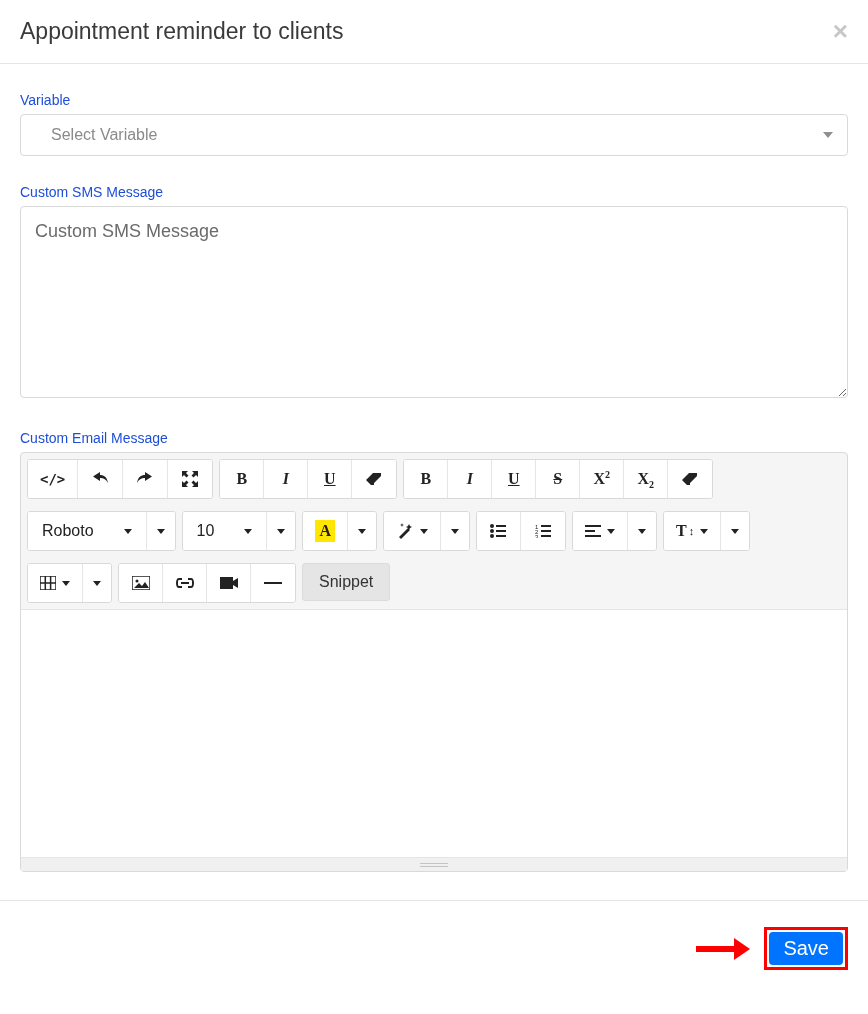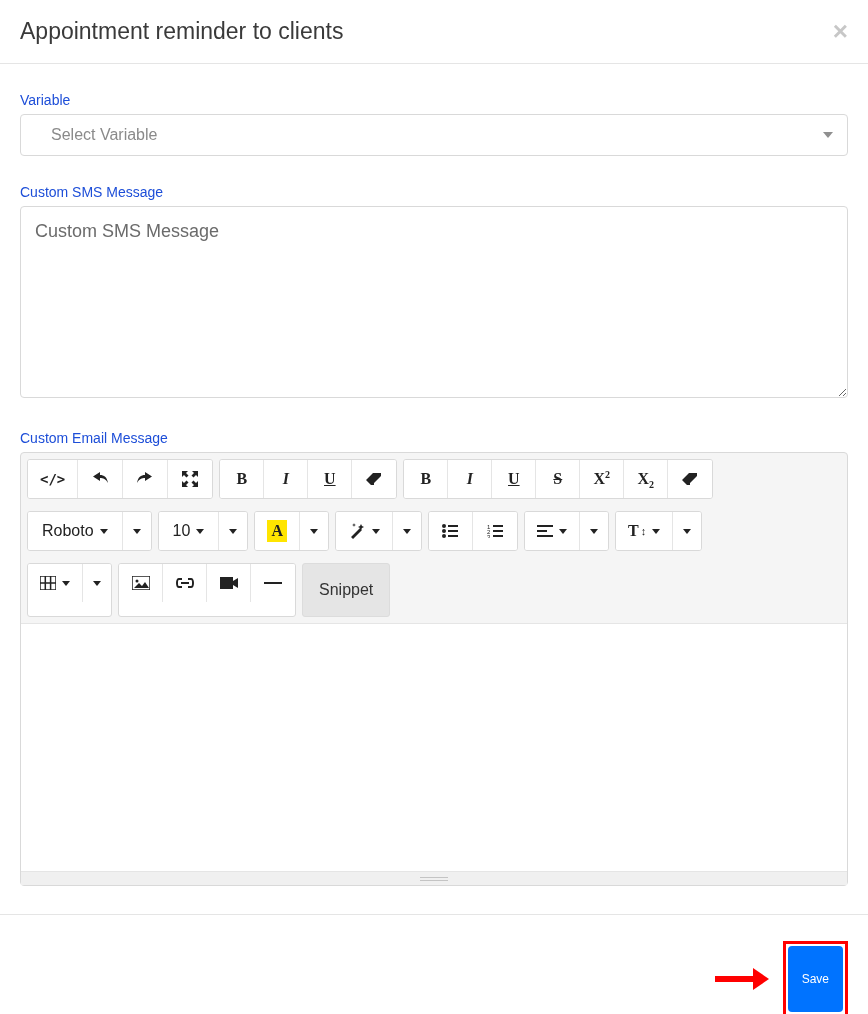--- a/index.html
+++ b/index.html
@@ -14,33 +14,33 @@
   .select .caret { position:absolute; right:14px; top:50%; transform:translateY(-50%); width:0; height:0; border-left:5px solid transparent; border-right:5px solid transparent; border-top:6px solid #8f8f8f; }
   .section { margin-bottom:28px; }
   textarea.sms { width:100%; height:192px; border:1px solid #d9d9d9; border-radius:4px; padding:14px 14px; font-size:18px; color:#5b5b5b; font-family:inherit; resize:both; }
   textarea.sms::placeholder { color:#6b6b6b; }
   .editor-wrap { border:1px solid #d9d9d9; border-radius:4px; background:#f5f5f5; }
   .toolbar { padding:6px 6px 0 6px; display:flex; flex-wrap:wrap; gap:6px; }
   .tb-group { display:inline-flex; background:#fff; border:1px solid #d9d9d9; border-radius:3px; overflow:hidden; margin-bottom:6px; }
   .tb-btn { height:38px; min-width:44px; padding:0 12px; display:inline-flex; align-items:center; justify-content:center; background:#fff; border:none; border-right:1px solid #e5e5e5; cursor:pointer; font-size:16px; color:#222; position:relative; }
   .tb-btn:last-child { border-right:none; }
   .tb-btn.mini { min-width:28px; padding:0 8px; }
-  .tb-btn.wide { padding:0 14px; min-width:64px; }
+  .tb-btn.wide { padding:0 14px; min-width:64px;gap:24px; }
   .tb-btn .caret { margin-left:6px; width:0; height:0; border-left:4px solid transparent; border-right:4px solid transparent; border-top:5px solid #222; display:inline-block; }
   .tb-btn .caret.split { margin-left:0; }
   .tb-serif { font-family: "Times New Roman", serif; }
   .tb-bold { font-weight:bold; }
   .highlight-a { background:#ffe500; padding:2px 4px; font-family:"Times New Roman",serif; font-weight:bold; }
-  .snippet-btn { height:54px; padding:0 16px; background:#e5e5e5; border:1px solid #dcdcdc; border-radius:3px; font-size:16px; color:#333; cursor:pointer; margin-bottom:6px; }
+  .snippet-btn { height:38px; padding:0 16px; background:#e5e5e5; border:1px solid #dcdcdc; border-radius:3px; font-size:16px; color:#333; cursor:pointer; margin-bottom:6px; }
   .editor-area { background:#fff; min-height:248px; border-top:1px solid #e5e5e5; }
   .editor-bottom { height:14px; background:#f0f0f0; border-top:1px solid #e5e5e5; display:flex; align-items:center; justify-content:center; }
   .editor-bottom .grip { width:28px; height:4px; border-top:1px solid #c4c4c4; border-bottom:1px solid #c4c4c4; }
   .modal-footer { border-top:1px solid #e5e5e5; padding:26px 20px 26px 20px; display:flex; justify-content:flex-end; align-items:center; gap:10px; }
   .save-highlight { border:3px solid #ff0000; padding:2px; display:inline-block; }
-  .save-btn { background:#0073ff; color:#fff; border:none; border-radius:4px; padding:26px 14px; font-size:12px; cursor:pointer; }
+  .save-btn { background:#0073ff; color:#fff; border:none; border-radius:4px; padding:5px 14px; font-size:20px; cursor:pointer; }
   .arrow-callout { display:flex; align-items:center; margin-right:4px; }
   .arrow-line { width:38px; height:6px; background:#ff0000; }
   .arrow-head { width:0; height:0; border-top:11px solid transparent; border-bottom:11px solid transparent; border-left:16px solid #ff0000; }
   svg { display:block; }
   .sub { font-size:10px; position:relative; top:4px; }
   .sup { font-size:10px; position:relative; top:-6px; }
 </style>
 </head>
 <body>
 

